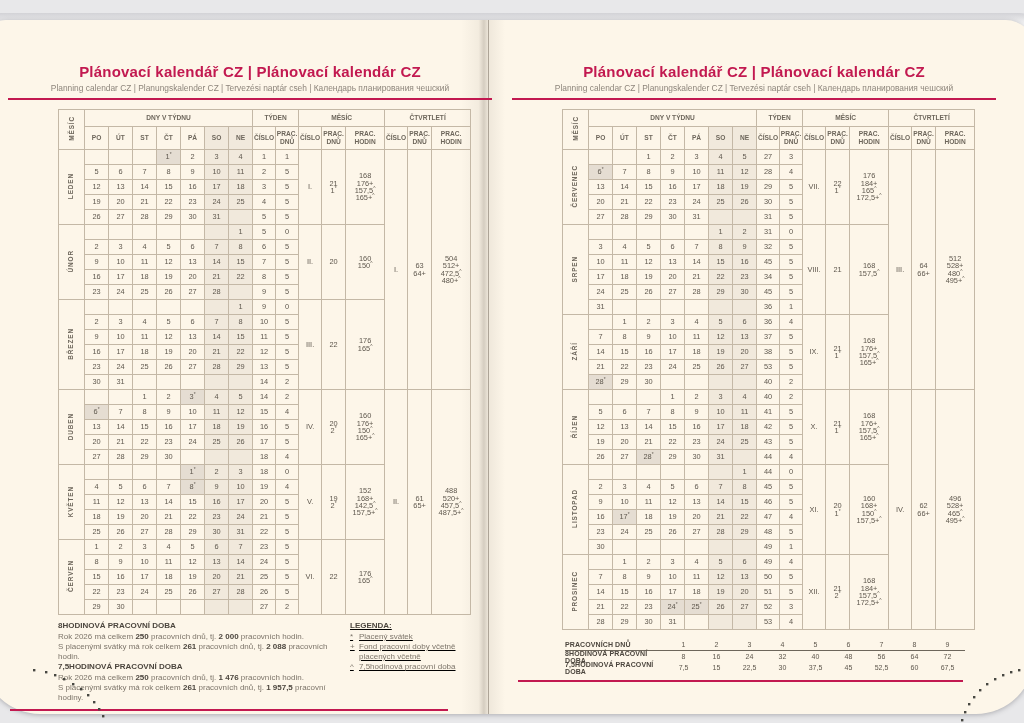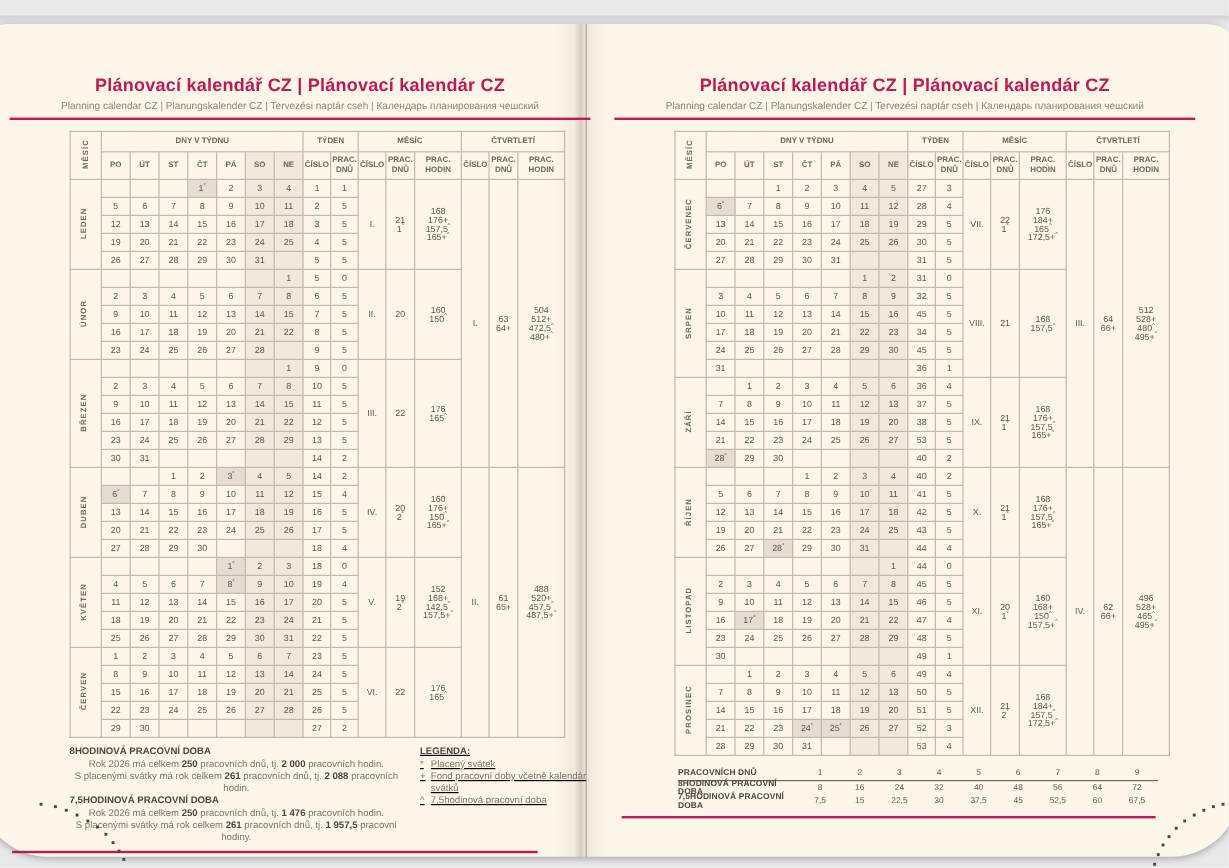--- a/index.html
+++ b/index.html
@@ -61,21 +61,21 @@
   th.ne-h,td.ne-c{color:var(--red);}
   th.ne-h{font-weight:bold;}
   td.hol{background:var(--holiday);color:var(--red);}
   td.redtxt{color:var(--red);}
   td.stat{font-size:7.2px;line-height:10px;color:var(--ink);}
   sup{font-size:4.8px;line-height:0;vertical-align:super;}
   
   .footer-flex{display:flex;margin:6px 0 0 50px;width:434px;}
   .fl-blocks{width:278px;}
   .fl-title{font-size:8px;font-weight:bold;color:var(--dark);line-height:10.5px;}
-  .fl-line{font-size:8px;color:var(--gray);line-height:10.3px;text-align:center;}
+  .fl-line{font-size:8px;color:var(--gray);line-height:10.3px;}
   .fl-line b{color:var(--dark);}
   .legend{margin-left:14px;width:142px;text-decoration:underline;}
   .legend-title{font-size:8px;font-weight:bold;color:var(--dark);line-height:10.5px;}
   .legend-item{display:flex;font-size:8px;color:var(--gray);line-height:10.3px;}
   .legend-sym{width:9px;flex:none;color:var(--gray);}
   .bottom-rule{height:2px;background:var(--red);}
   .bottom-rule.l{margin:5px 0 0 2px;width:438px;}
   .bottom-rule.r{margin:7px 0 0 6px;width:445px;}
   
   .wt-table{margin:9px 0 0 53px;width:400px;}
@@ -528,21 +528,21 @@
           <div class="fl-line">S placenými svátky má rok celkem <b>261</b> pracovních dnů, tj. <b>1 957,5</b> pracovní hodiny.</div>
         </div>
         <div class="legend">
           <div class="legend-title">LEGENDA:</div>
           <div class="legend-item">
             <span class="legend-sym">*</span>
             <span>Placený svátek</span>
           </div>
           <div class="legend-item">
             <span class="legend-sym">+</span>
-            <span>Fond pracovní doby včetně kalendár svátků</span>
+            <span>Fond pracovní doby včetně placených včetně</span>
           </div>
           <div class="legend-item">
             <span class="legend-sym">^</span>
             <span>7,5hodinová pracovní doba</span>
           </div>
         </div>
       </div>
     <div class="bottom-rule l"></div>
   </div>
 

